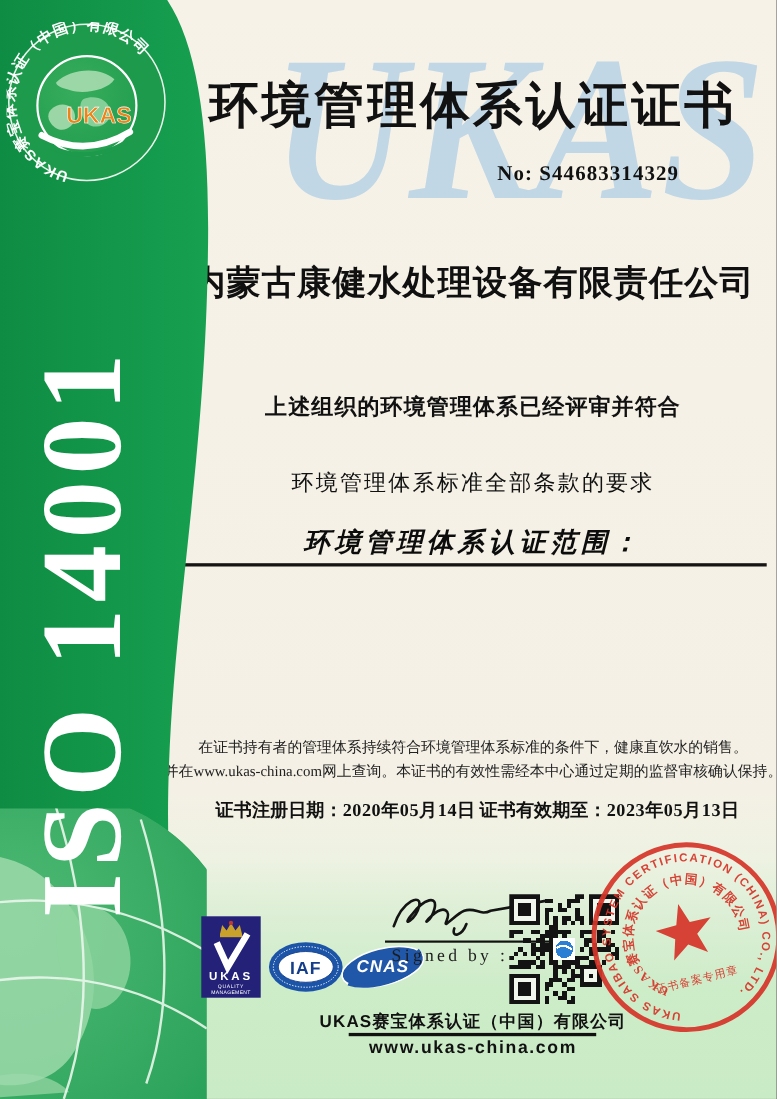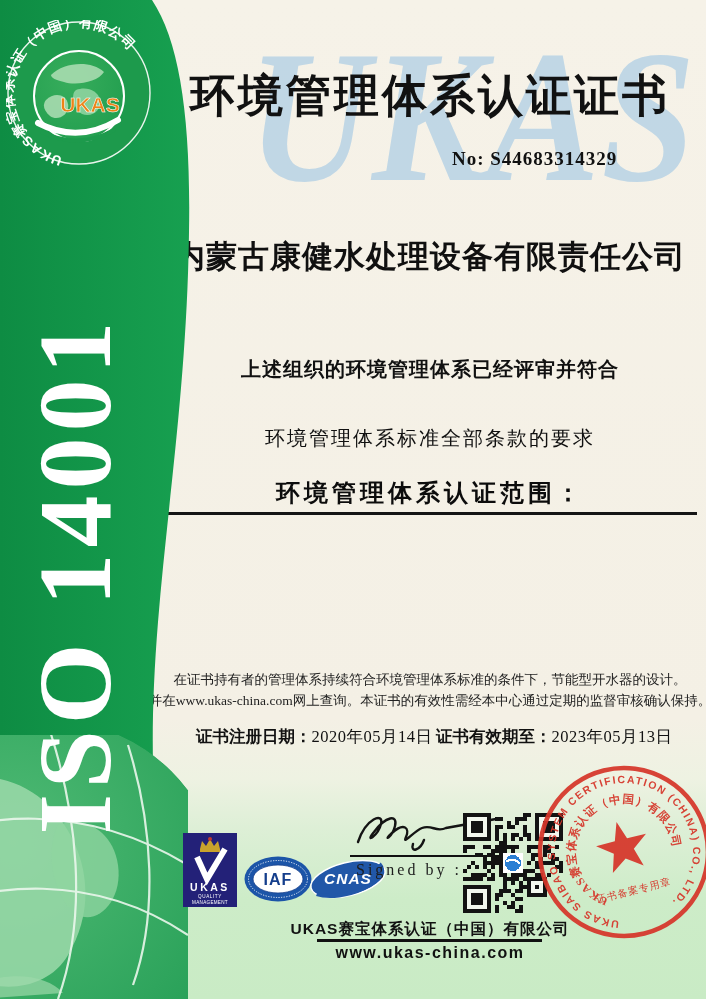--- a/index.html
+++ b/index.html
@@ -23,29 +23,29 @@
              font-family:"Liberation Serif",serif;opacity:.8;}
   #cert-title{left:166px;top:66px;width:528px;z-index:2;font-size:45px;font-weight:bold;
               color:#111;letter-spacing:3px;font-family:Liberation Mono, monospace;}
   #cert-no{left:452px;top:148px;z-index:2;font-size:19px;font-weight:bold;color:#111;letter-spacing:1px;}
   #awarded{left:166px;top:199px;width:528px;z-index:2;font-size:21px;font-weight:bold;letter-spacing:10px;color:#111;font-family:"Liberation Sans",sans-serif;}
   #company{left:156px;top:236px;width:548px;z-index:2;font-size:31px;font-weight:600;color:#101010;letter-spacing:1px;text-align:center;}
   #address{left:166px;top:296px;width:528px;z-index:2;font-size:15px;color:#33322e;letter-spacing:.5px;}
   #conf1{left:166px;top:356px;width:528px;z-index:2;font-size:20px;font-weight:bold;color:#111;font-family:"Liberation Sans",sans-serif;letter-spacing:1px;}
   #standard{left:166px;top:391px;width:528px;z-index:2;font-size:23px;color:#111;letter-spacing:1.5px;}
   #conf2{left:166px;top:425px;width:528px;z-index:2;font-size:20px;color:#111;letter-spacing:2px;}
-  #scope-title{left:166px;top:477px;width:528px;z-index:2;font-size:24px;font-weight:bold;color:#0c0c0c;letter-spacing:4px;}
+  #scope-title{left:166px;top:477px;width:528px;z-index:2;font-size:24px;font-weight:bold;color:#0c0c0c;letter-spacing:4px;font-style:italic;}
   #scope-rule{left:157px;top:512px;width:540px;height:3px;background:#151515;z-index:2;}
   #scope-text{left:157px;top:519px;width:541px;z-index:2;font-size:19.5px;font-weight:bold;
               color:#121212;line-height:1.26;text-align:justify;letter-spacing:.2px;}
   #note1{left:156px;top:671px;width:548px;z-index:2;font-size:13.5px;color:#222;}
   #note2{left:146px;top:692px;width:568px;z-index:2;font-size:13.5px;color:#222;}
   #dates{left:156px;top:726px;width:548px;z-index:2;font-size:16.5px;color:#111;}
   #dates .dl{font-family:"Liberation Sans",sans-serif;font-weight:bold;}
-  #dates .dv{font-weight:normal;letter-spacing:.5px;}
+  #dates .dv{font-weight:bold;letter-spacing:.5px;}
   #issue-date{position:absolute;left:40px;top:0;}
   #expiry-date{position:absolute;left:280px;top:0;}
   
   #ukas-mark{left:183px;top:833px;width:54px;height:74px;background:#232178;z-index:4;}
   #iaf-svg{left:243px;top:855px;z-index:4;}
   #cnas-svg{left:306px;top:846px;z-index:4;}
   #signature-svg{left:350px;top:806px;z-index:4;}
   #sig-line{left:350px;top:855px;width:155px;height:2px;background:#111;z-index:4;}
   #signed-by{left:356px;top:861px;z-index:4;font-size:16px;letter-spacing:3px;color:#1c1c1c;}
   #qr-svg{left:463px;top:813px;z-index:4;}
@@ -128,21 +128,21 @@
   <div id="cert-no" class="abs">No: S44683314329</div>
 
   <div id="company" class="abs ctr">内蒙古康健水处理设备有限责任公司</div>
 
   <div id="conf1" class="abs ctr">上述组织的环境管理体系已经评审并符合</div>
   <div id="conf2" class="abs ctr">环境管理体系标准全部条款的要求</div>
 
   <div id="scope-title" class="abs ctr">环境管理体系认证范围：</div>
   <div id="scope-rule" class="abs"></div>
 
-  <div id="note1" class="abs ctr">在证书持有者的管理体系持续符合环境管理体系标准的条件下，节能型开水器的设计。</div>
+  <div id="note1" class="abs ctr">在证书持有者的管理体系持续符合环境管理体系标准的条件下，健康直饮水的销售。</div>
   <div id="note2" class="abs ctr">并在www.ukas-china.com网上查询。本证书的有效性需经本中心通过定期的监督审核确认保持。</div>
 
   <div id="dates" class="abs">
     <span id="issue-date">
       <span class="dl">证书注册日期：</span><span class="dv">2020年05月14日</span>
     </span>
     <span id="expiry-date">
       <span class="dl">证书有效期至：</span><span class="dv">2023年05月13日</span>
     </span>
   </div>

